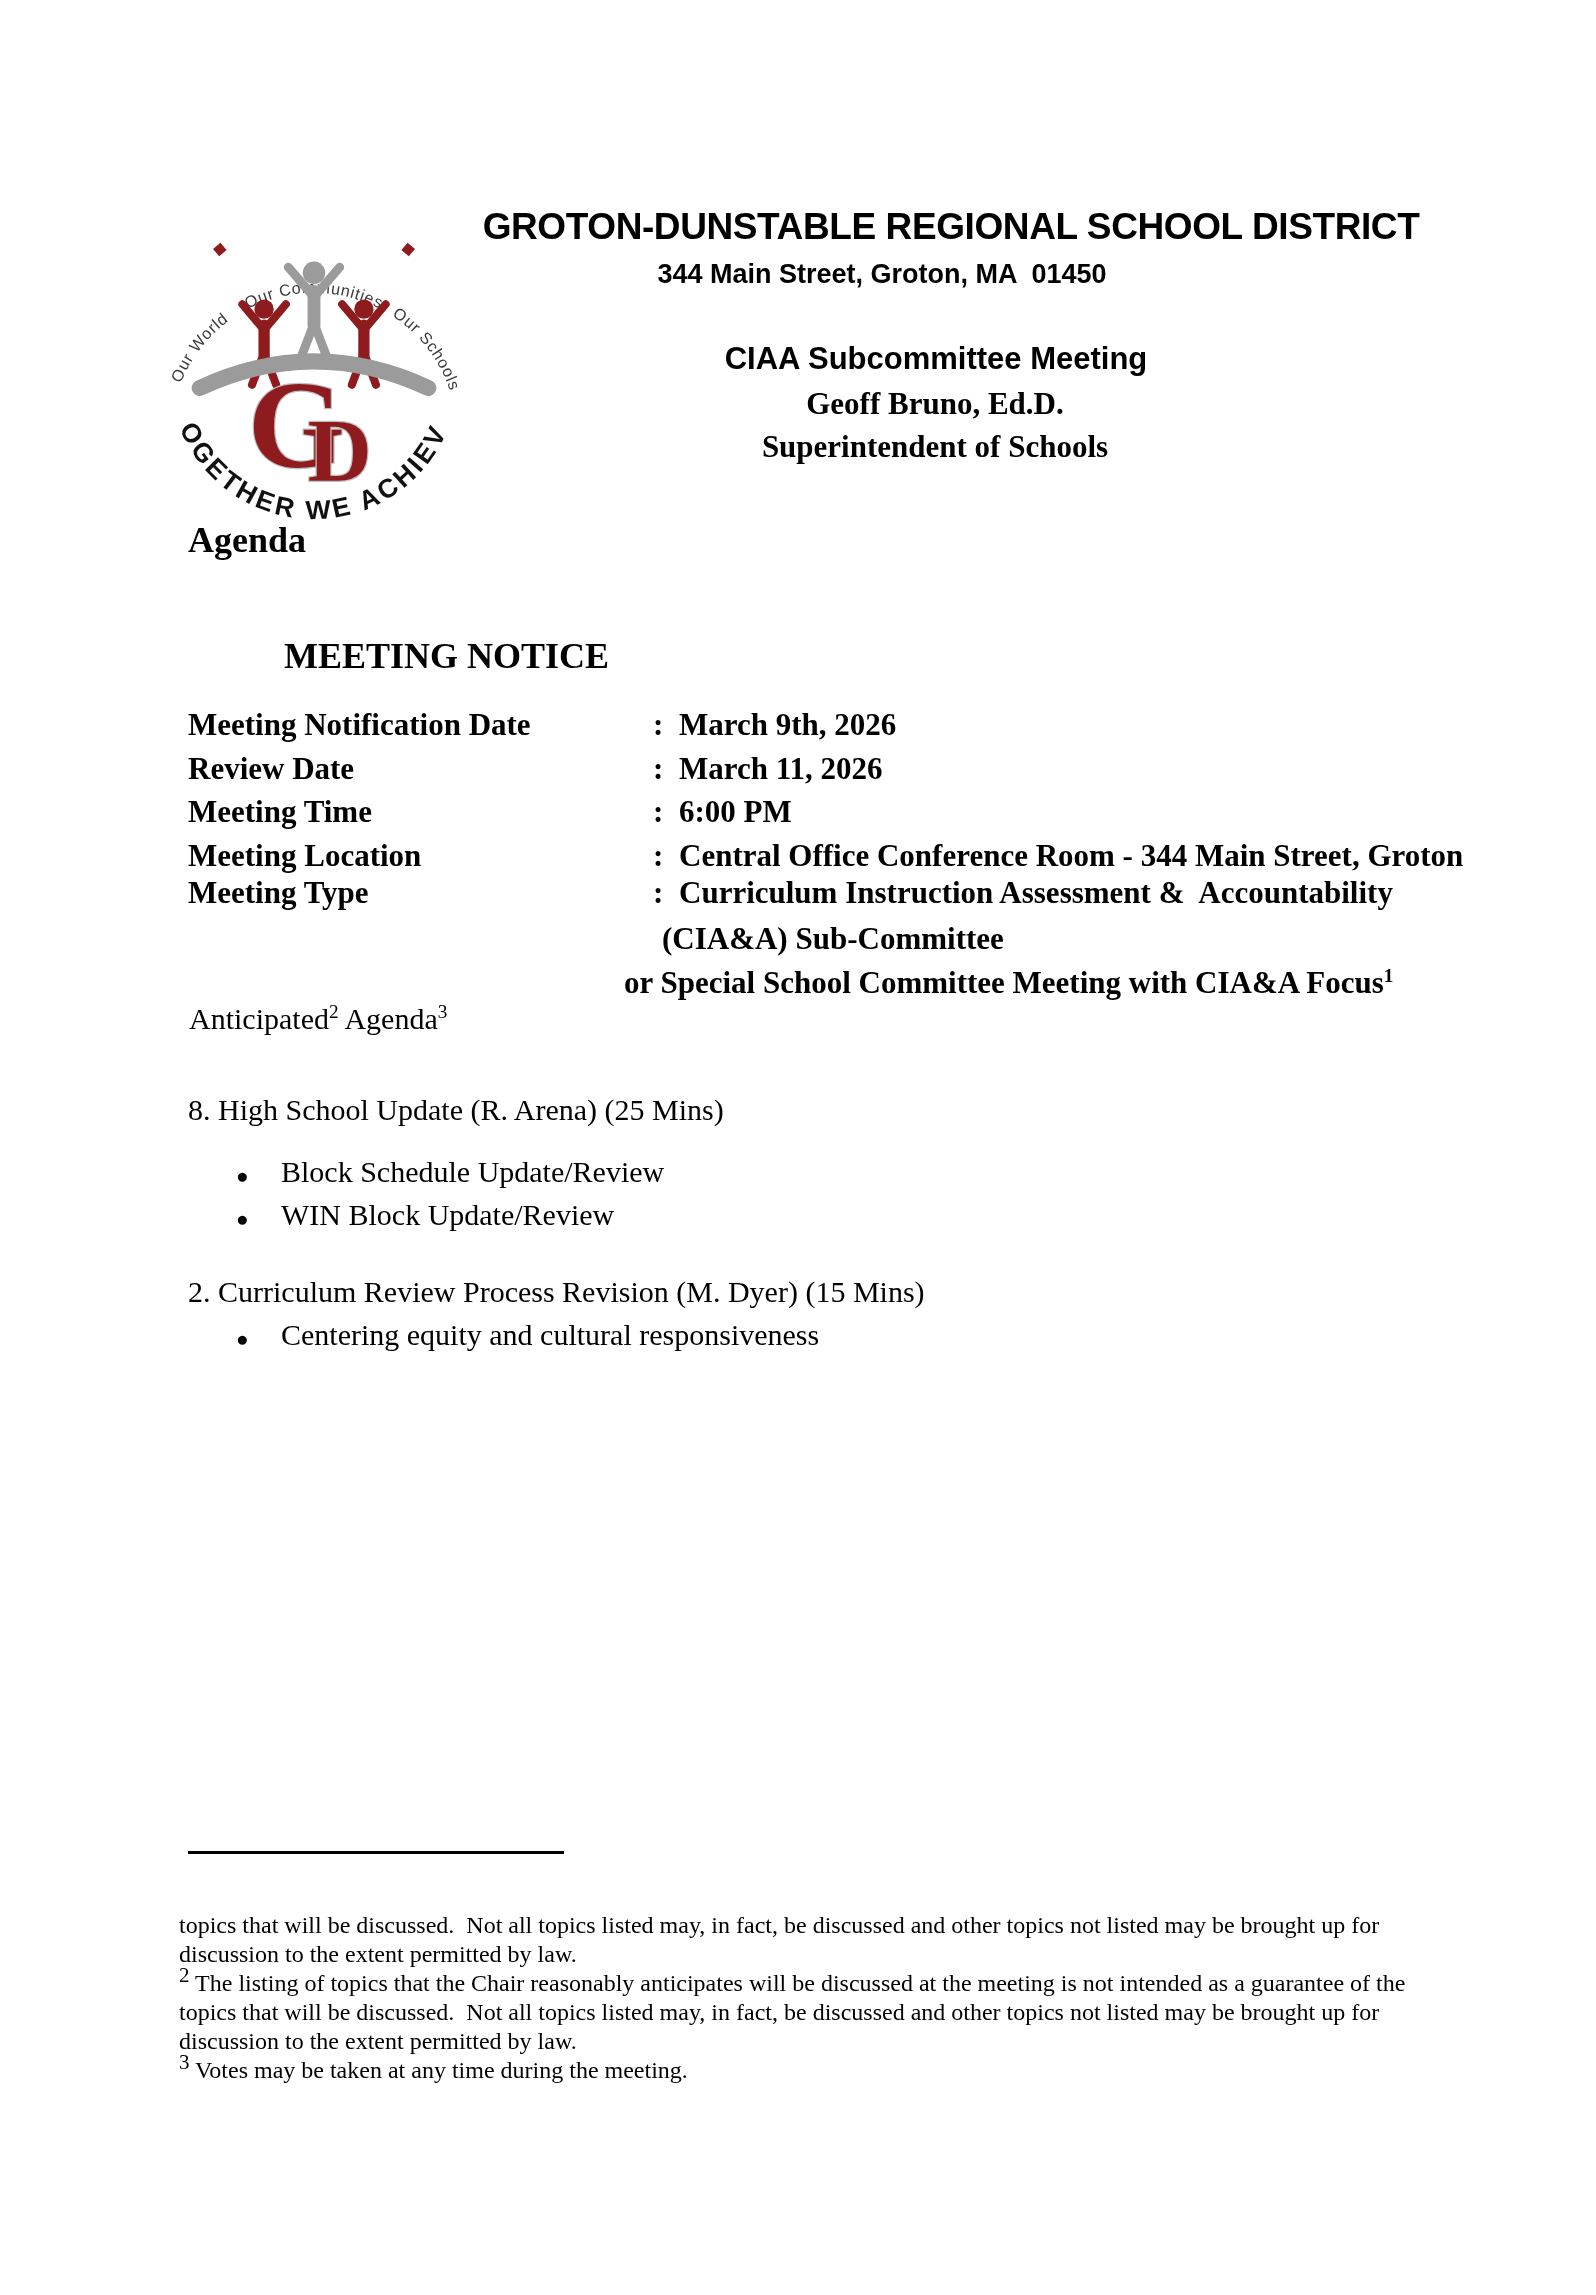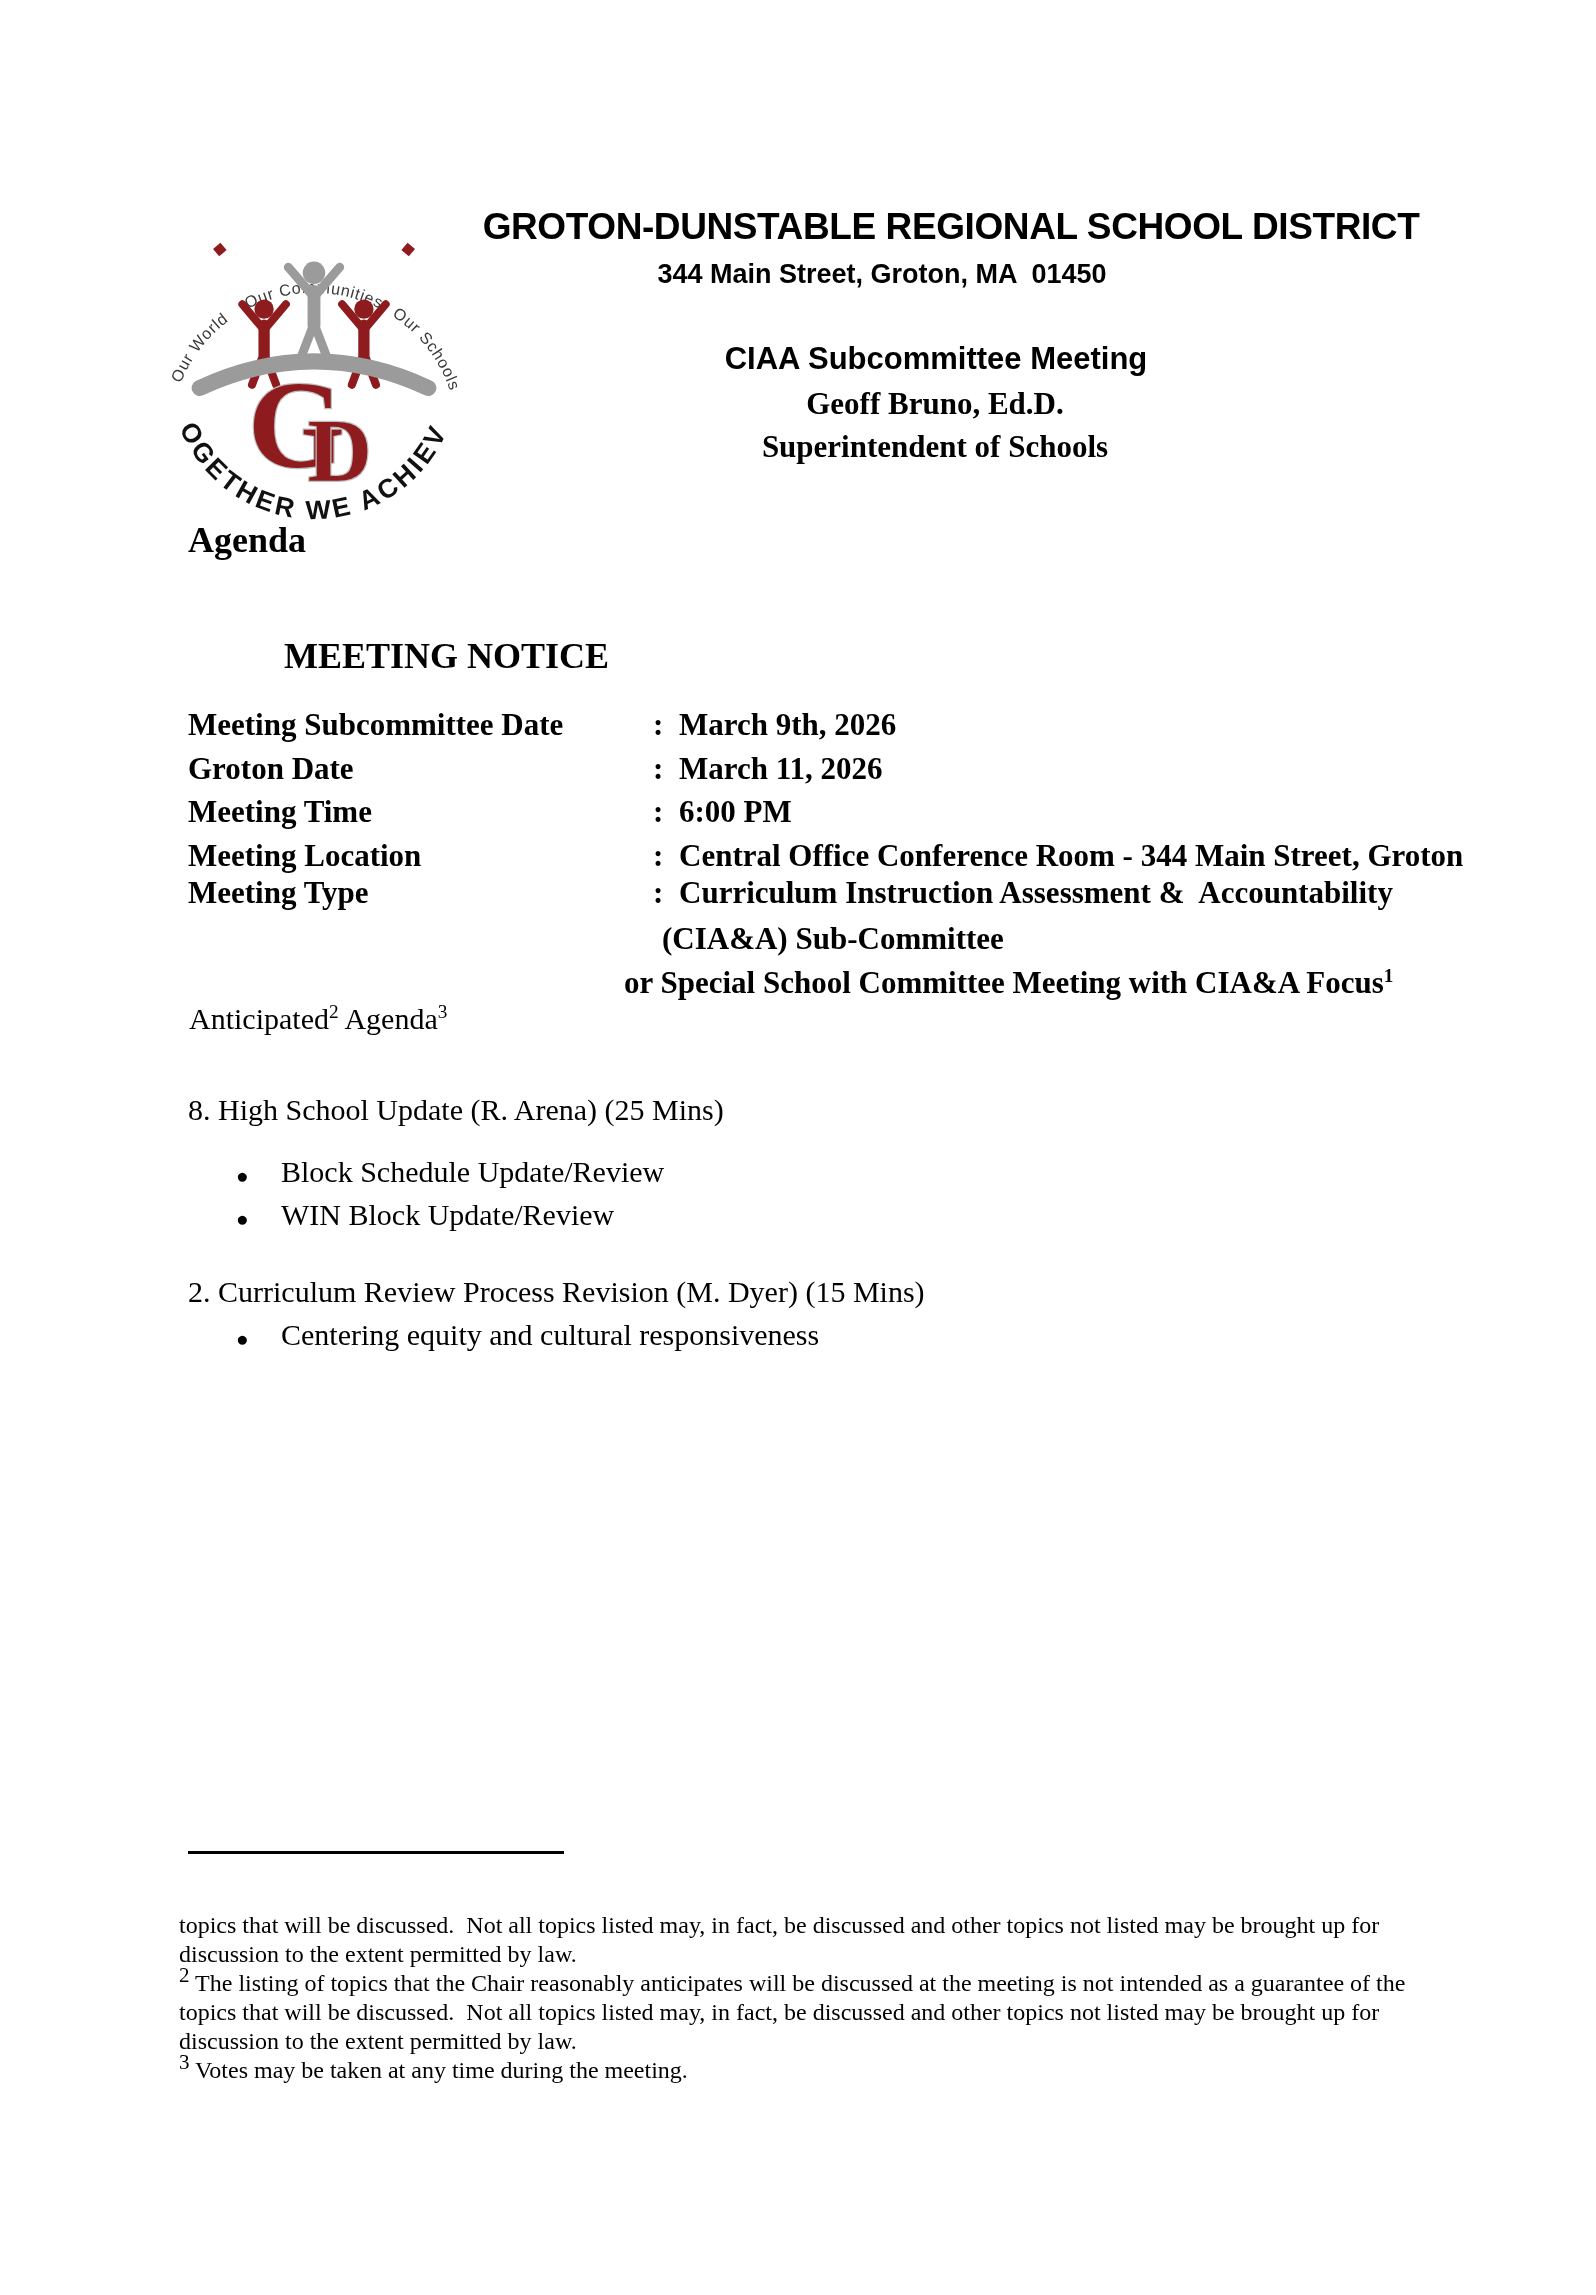--- a/index.html
+++ b/index.html
@@ -109,25 +109,25 @@
 
   <div class="abs ctr sans b district">GROTON-DUNSTABLE REGIONAL SCHOOL DISTRICT</div>
   <div class="abs ctr sans b address">344 Main Street, Groton, MA  01450</div>
   <div class="abs ctr sans b ciaa">CIAA Subcommittee Meeting</div>
   <div class="abs ctr b supname">Geoff Bruno, Ed.D.</div>
   <div class="abs ctr b suptitle">Superintendent of Schools</div>
 
   <div class="abs b agenda-label">Agenda</div>
   <div class="abs b mtg-notice">MEETING NOTICE</div>
 
-  <div class="abs row-label r1">Meeting Subcommittee Date</div>
+  <div class="abs row-label r1">Meeting Notification Date</div>
   <div class="abs row-colon r1">:</div>
   <div class="abs row-value r1">March 9th, 2026</div>
 
-  <div class="abs row-label r2">Groton Date</div>
+  <div class="abs row-label r2">Review Date</div>
   <div class="abs row-colon r2">:</div>
   <div class="abs row-value r2">March 11, 2026</div>
 
   <div class="abs row-label r3">Meeting Time</div>
   <div class="abs row-colon r3">:</div>
   <div class="abs row-value r3">6:00 PM</div>
 
   <div class="abs row-label r4">Meeting Location</div>
   <div class="abs row-colon r4">:</div>
   <div class="abs row-value r4">Central Office Conference Room - 344 Main Street, Groton</div>

